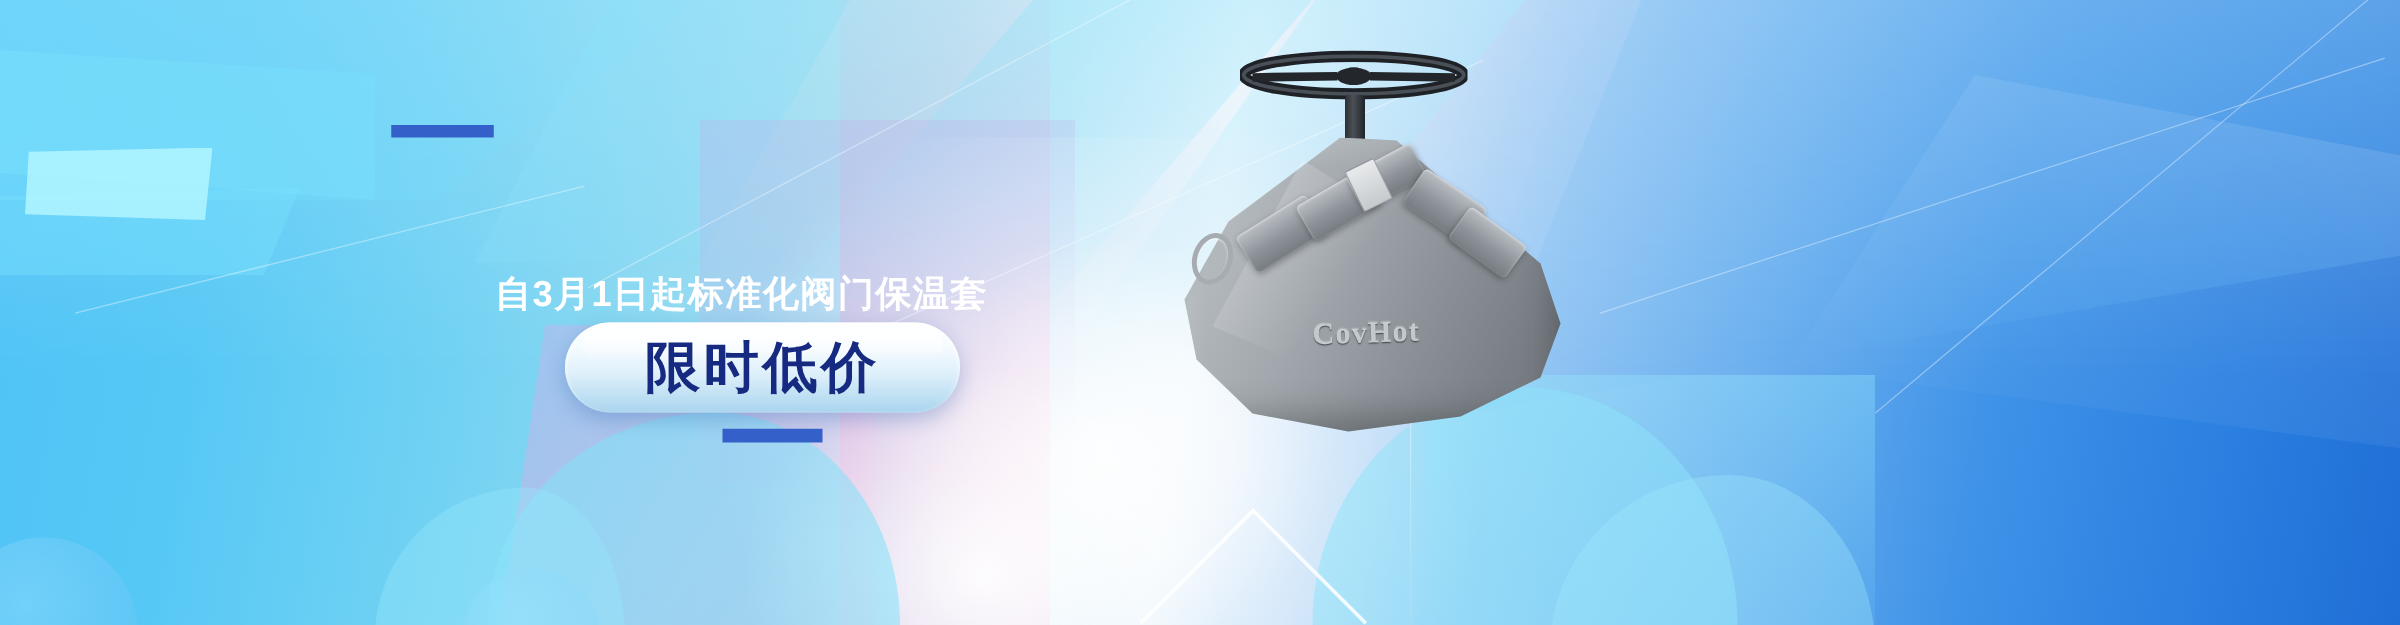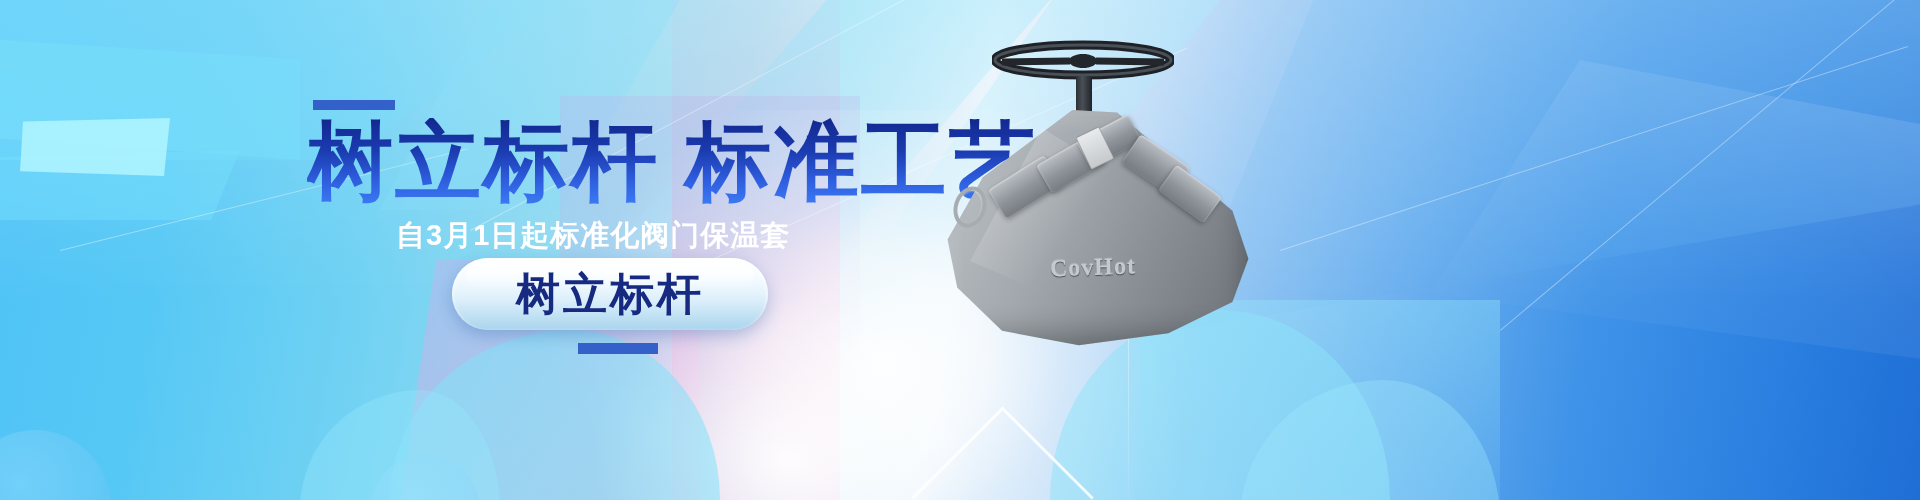--- a/index.html
+++ b/index.html
@@ -284,26 +284,25 @@
   <div class="line l5"></div>
   <div class="line l1"></div>
   <div class="line l2"></div>
   <div class="line l4"></div>
   <div class="line l3"></div>
   <div class="vline"></div>
   <div class="tri-outline"></div>
 
   <div class="accent-bar-top"></div>
 
-  <div class="headline">树立标杆 标准工艺</div>
 
   <div class="subtitle">自3月1日起标准化阀门保温套</div>
 
   <div class="pill">
-    <span class="pill-label">树立标杆</span>
+    <span class="pill-label">限时低价</span>
   </div>
 
   <div class="accent-bar-bottom"></div>
 
   <div class="product">
     <div class="wheel">
       <svg width="182" height="44" viewBox="0 0 182 44">
         <ellipse cx="91" cy="20" rx="88" ry="15" fill="none" stroke="#1e2227" stroke-width="9"></ellipse>
         <ellipse cx="91" cy="20" rx="88" ry="15" fill="none" stroke="#4a5057" stroke-width="3"></ellipse>
         <ellipse cx="91" cy="21" rx="14" ry="7" fill="#23272c"></ellipse>

